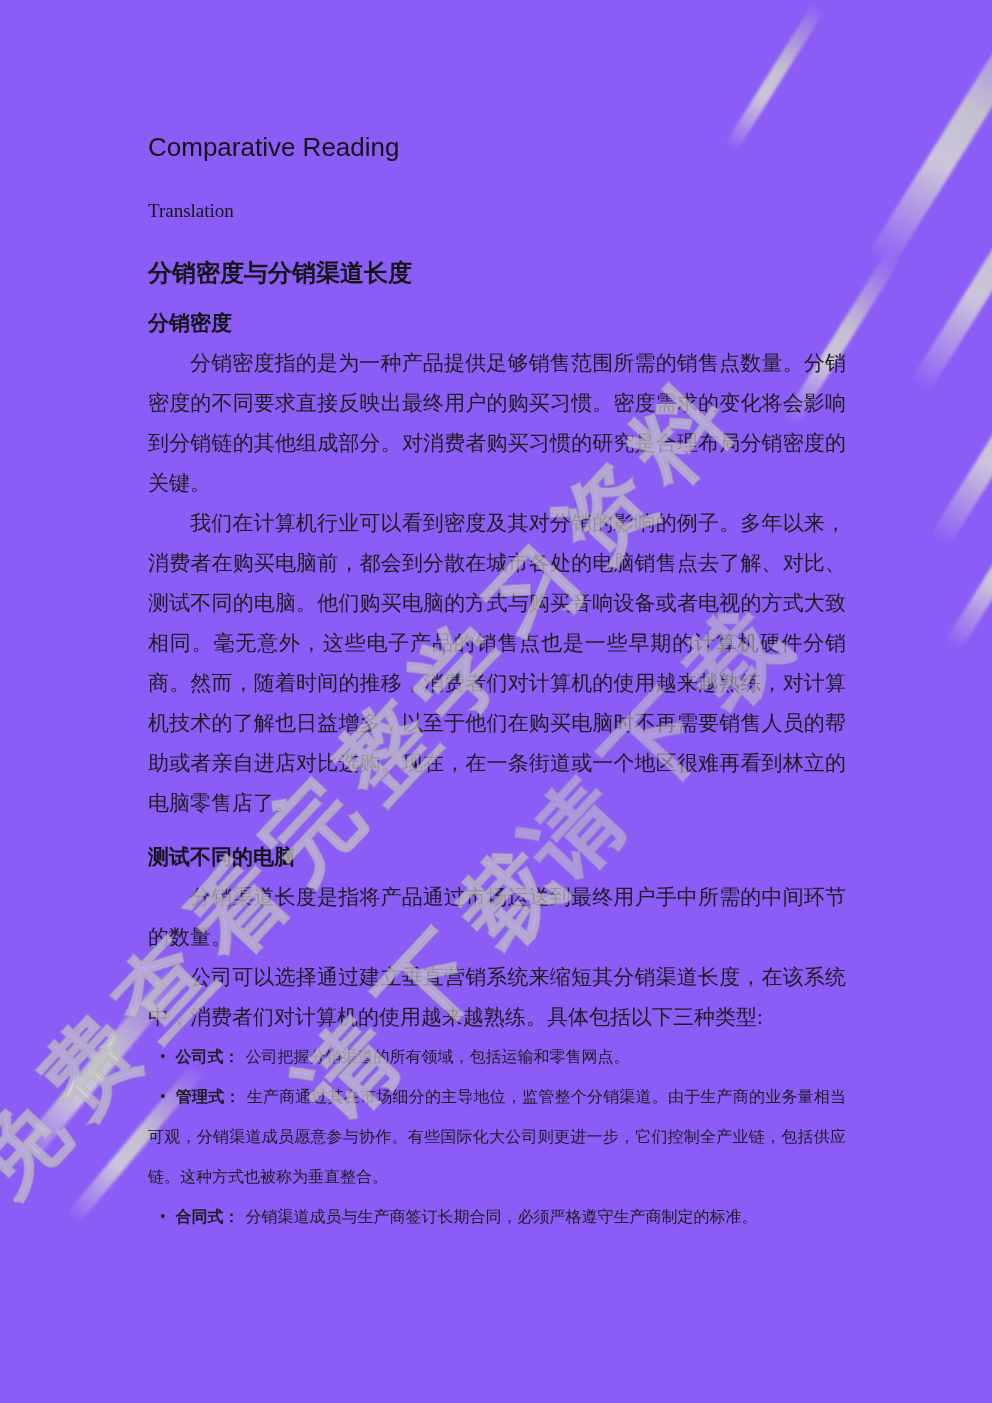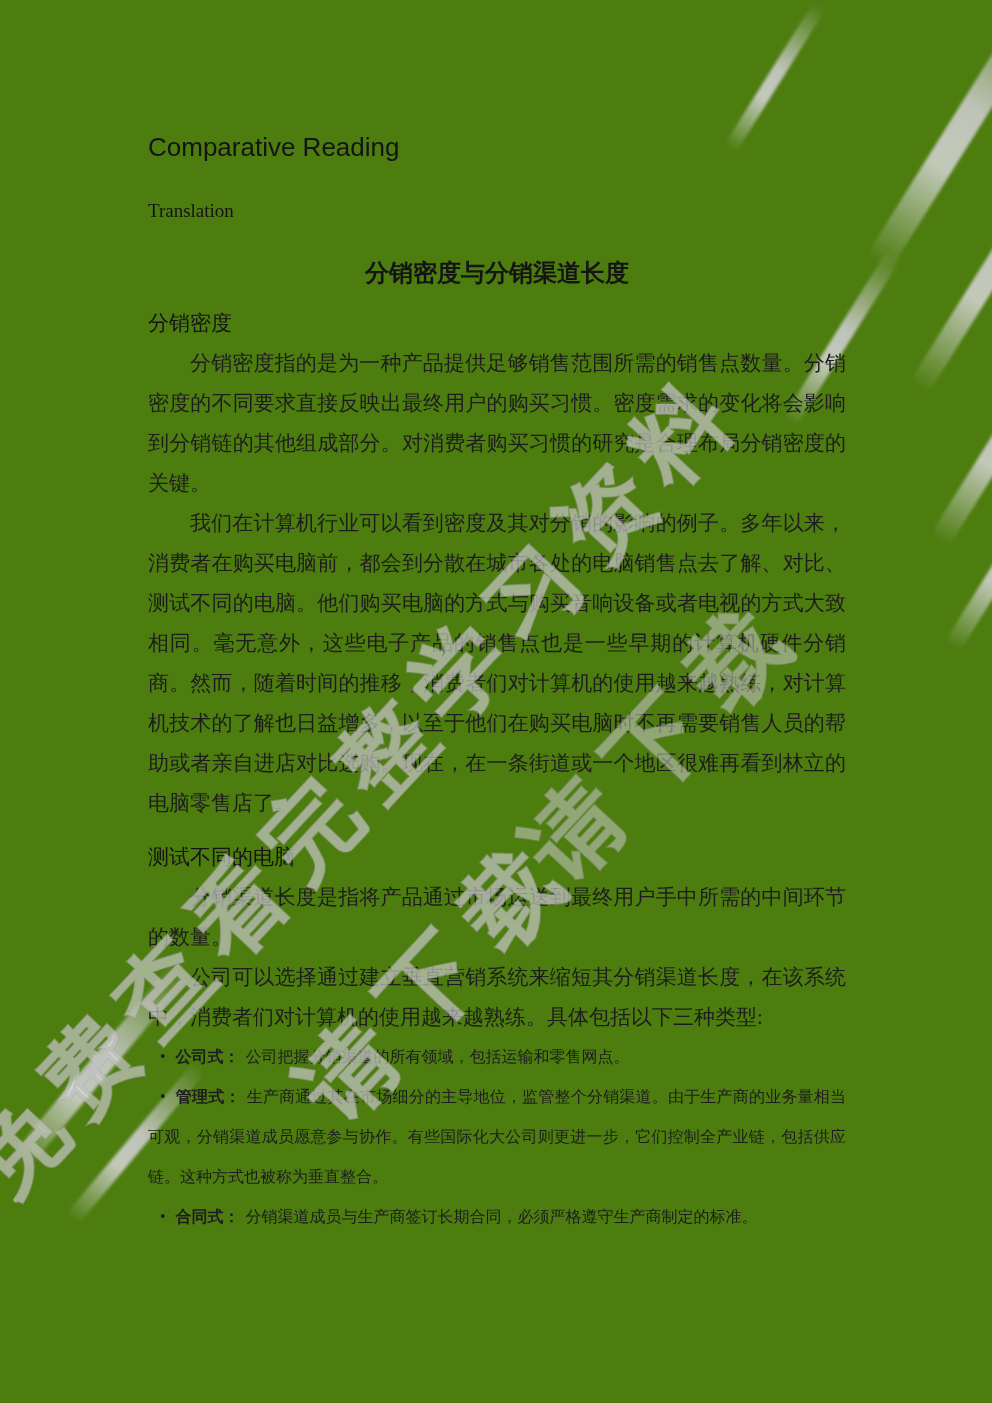--- a/index.html
+++ b/index.html
@@ -1,19 +1,19 @@
 <!DOCTYPE html>
 <html><head>
 <meta charset="utf-8">
 <style>
   html,body { margin:0; padding:0; background:#ffffff; }
   .page {
     position:relative;
     width:992px; height:1403px;
-    background:#4d7c0f;
+    background:#8b5cf6;
     overflow:hidden;
     font-family:"Liberation Serif", serif;
     color:#1d1d1d;
   }
 
   
   .streak {
     position:absolute;
     border-radius:14px;
     background:linear-gradient(90deg, rgba(222,222,222,0) 0%, rgba(214,214,214,0.85) 35%, rgba(203,203,203,0.9) 55%, rgba(222,222,222,0) 100%);
@@ -58,26 +58,26 @@
     font-weight:400;
     font-size:19px;
     line-height:24px;
     color:#141414;
   }
   .cn-title {
     margin:34px 0 0 0;
     font-weight:700;
     font-size:24px;
     line-height:32px;
-    text-align:center;
+    text-align:left;
     color:#141414;
   }
   .cn-heading {
     margin:14px 0 0 0;
-    font-weight:400;
+    font-weight:700;
     font-size:21px;
     line-height:40px;
     color:#141414;
   }
   .para {
     margin:0;
     font-size:21px;
     line-height:40px;
     text-align:justify;
     text-justify:inter-character;

